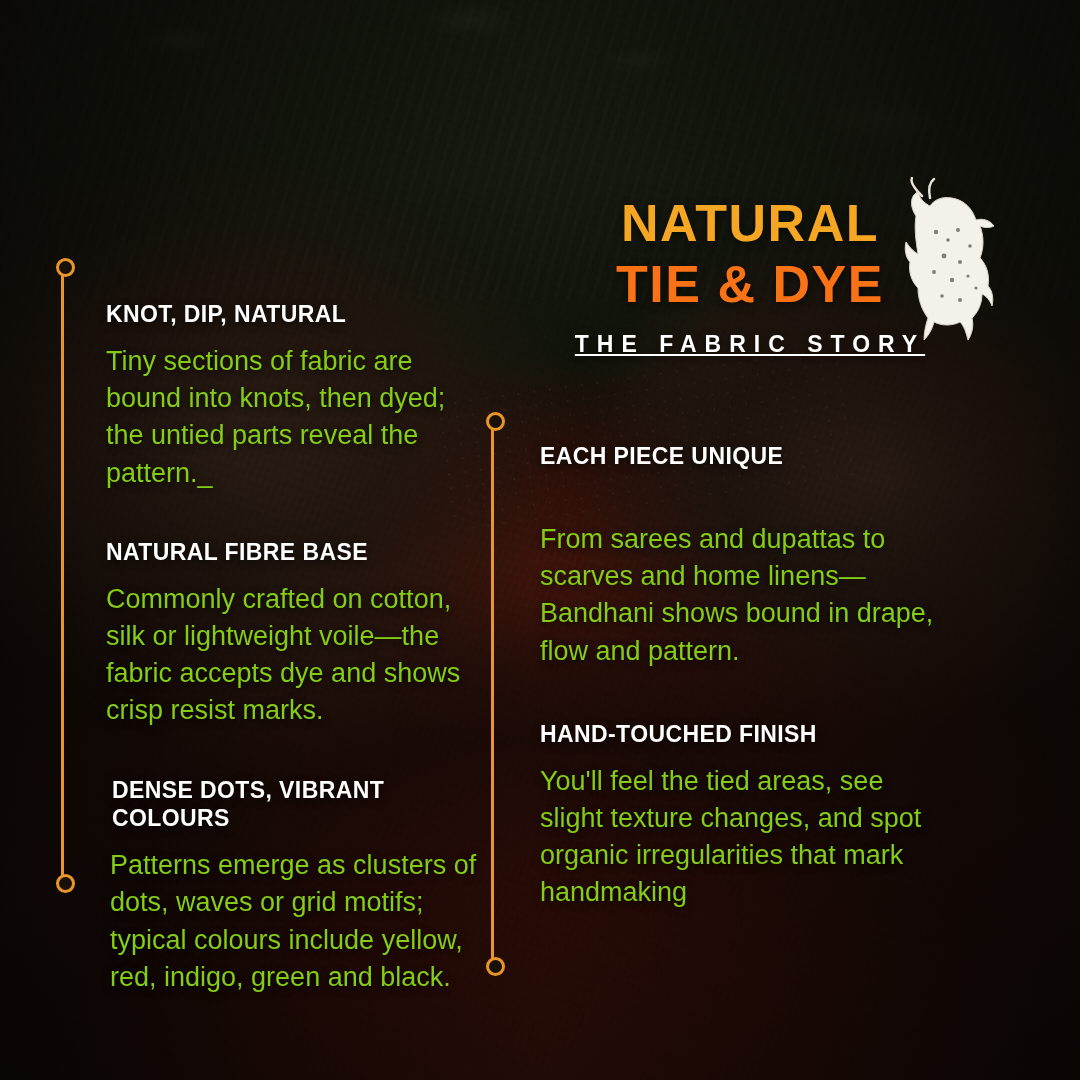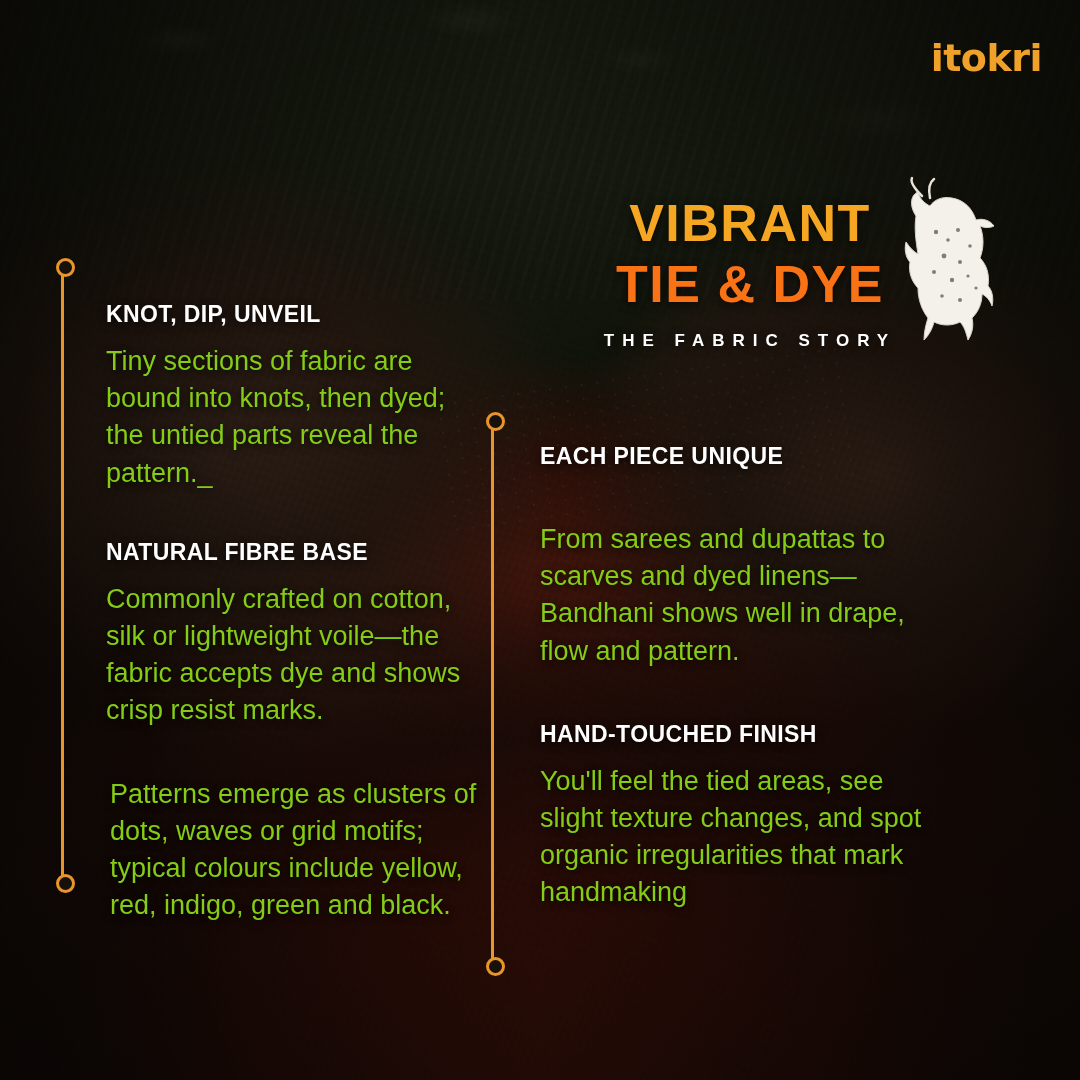--- a/index.html
+++ b/index.html
@@ -113,25 +113,26 @@
     font-size: 52px;
     font-weight: 800;
     letter-spacing: 1.5px;
     color: #f97316;
     line-height: 1.12;
     margin-top: 4px;
     text-shadow: 0 2px 10px rgba(0,0,0,.6);
   }
   .headline .sub {
     margin-top: 18px;
-    font-size: 17px;
+    font-size: 23px;
     font-weight: 700;
     letter-spacing: 8px;
     color: #ffffff;
     text-shadow: 0 2px 8px rgba(0,0,0,.6);
+    text-decoration: underline;
   }
 
   
   .goat {
     position: absolute;
     left: 898px;
     top: 176px;
     width: 120px;
     height: 180px;
     pointer-events: none;
@@ -188,21 +189,20 @@
 
   <div class="bg"></div>
   <div class="bg-green-detail"></div>
   <div class="bg-dots"></div>
   <div class="bg-tex"></div>
   <div class="vignette"></div>
   <div class="scrim"></div>
 
   <div class="content">
 
-    <div class="brand">itokri</div>
 
     <svg class="goat" viewBox="0 0 120 180">
       <g fill="#f4f1ea" stroke="#d9d4c8" stroke-width="1">
         <path d="M18 40 C10 28 14 18 20 16 C22 24 28 28 32 30 C36 24 44 20 54 22 C66 24 74 32 78 44 C84 42 92 44 96 50 C92 52 86 52 82 50 C86 60 86 72 82 82 C88 88 92 98 90 110 C94 114 96 122 94 130 C92 124 88 120 84 118 C84 128 80 136 74 142 C76 150 74 158 70 164 C68 156 66 150 62 146 C54 150 44 150 36 146 C34 154 30 160 26 164 C26 156 28 148 30 142 C24 134 20 124 20 112 C14 106 10 96 12 86 C8 82 6 74 8 66 C12 72 16 76 20 78 C18 66 16 52 18 40 Z"></path>
       </g>
       <g fill="#2a2018" opacity="0.55">
         <circle cx="38" cy="56" r="2.2"></circle>
           <circle cx="50" cy="64" r="1.8"></circle>
           <circle cx="60" cy="54" r="2"></circle>
         <circle cx="46" cy="80" r="2.4"></circle>
@@ -215,52 +215,53 @@
           <circle cx="62" cy="124" r="2"></circle>
           <circle cx="78" cy="112" r="1.6"></circle>
       </g>
       <g stroke="#e9e4d8" stroke-width="2.5" fill="none" stroke-linecap="round">
         <path d="M24 20 C16 12 12 6 14 2"></path>
         <path d="M32 22 C30 12 32 6 36 3"></path>
       </g>
     </svg>
 
     <div class="headline">
-      <div class="l1">VIBRANT</div>
+      <div class="l1">NATURAL</div>
       <div class="l2">TIE &amp; DYE</div>
       <div class="sub">THE FABRIC STORY</div>
     </div>
 
     <div class="rail rail-left"></div>
     <div class="rail rail-right"></div>
     <div class="node n1"></div>
     <div class="node n2"></div>
     <div class="node n3"></div>
     <div class="node n4"></div>
 
     <div class="col-left">
       <div class="item">
-        <h3>KNOT, DIP, UNVEIL</h3>
+        <h3>KNOT, DIP, NATURAL</h3>
         <p>Tiny sections of fabric are bound into knots, then dyed; the untied parts reveal the pattern._</p>
       </div>
       <div class="item" style="margin-top:46px;">
         <h3>NATURAL FIBRE BASE</h3>
         <p>Commonly crafted on cotton, silk or lightweight voile—the fabric accepts dye and shows crisp resist marks.</p>
       </div>
       <div class="item indent" style="margin-top:46px;">
+        <h3>DENSE DOTS, VIBRANT COLOURS</h3>
         <p>Patterns emerge as clusters of dots, waves or grid motifs; typical colours include yellow, red, indigo, green and black.</p>
       </div>
     </div>
 
     <div class="col-right">
       <div class="item">
         <h3>EACH PIECE UNIQUE</h3>
       </div>
       <div class="item" style="margin-top:50px;">
-        <p>From sarees and dupattas to scarves and dyed linens—Bandhani shows well in drape, flow and pattern.</p>
+        <p>From sarees and dupattas to scarves and home linens—Bandhani shows bound in drape, flow and pattern.</p>
       </div>
       <div class="item" style="margin-top:50px;">
         <h3>HAND-TOUCHED FINISH</h3>
         <p>You'll feel the tied areas, see slight texture changes, and spot organic irregularities that mark handmaking</p>
       </div>
     </div>
 
   </div>
 </div>
 

